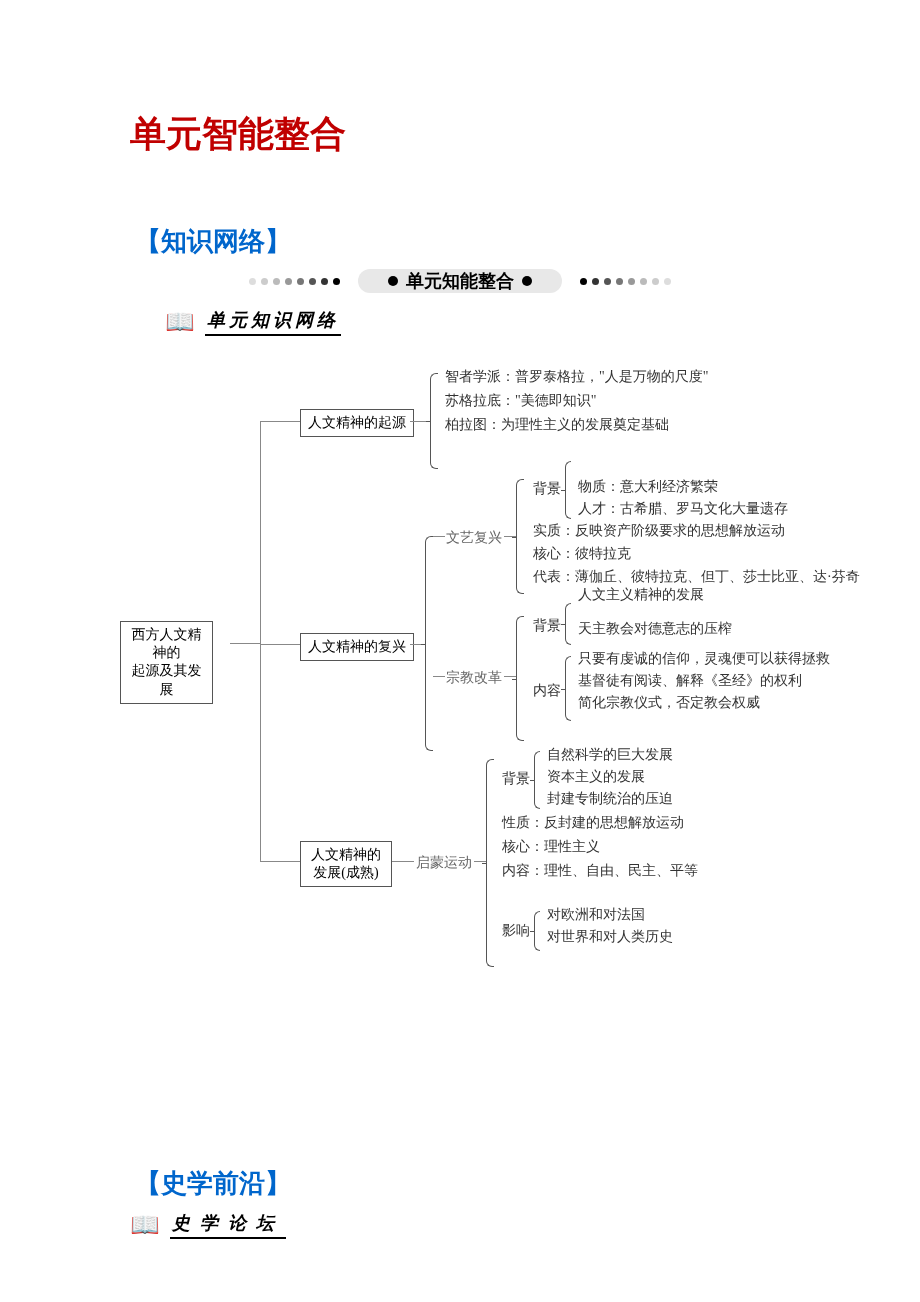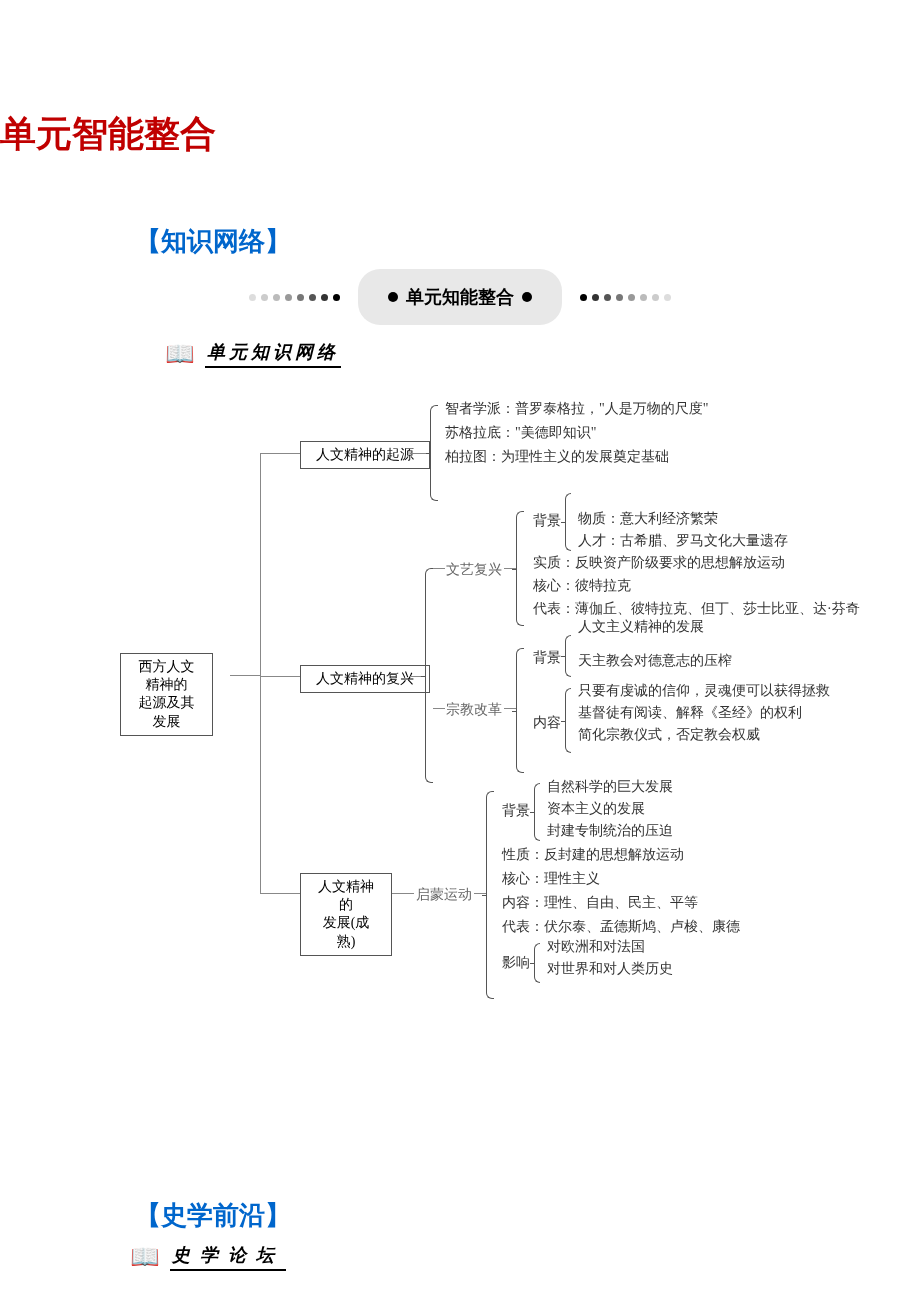--- a/index.html
+++ b/index.html
@@ -6,20 +6,21 @@
   body { 
     background: #fff; 
     font-family: "SimSun", "宋体", serif;
     width: 920px;
     padding: 110px 0 50px 0;
   }
   .page-title {
     color: #c00000;
     font-size: 36px;
     font-weight: bold;
+    margin-left: 130px;
     font-family: Liberation Serif, serif;
   }
   .section-label {
     color: #0066cc;
     font-size: 26px;
     font-weight: bold;
     margin: 65px 0 10px 135px;
     font-family: "SimHei", "黑体", sans-serif;
   }
   .banner-row {
@@ -46,21 +47,21 @@
   .dots.right .dot:nth-child(2){background:#333}
   .dots.right .dot:nth-child(3){background:#555}
   .dots.right .dot:nth-child(4){background:#777}
   .dots.right .dot:nth-child(5){background:#999}
   .dots.right .dot:nth-child(6){background:#bbb}
   .dots.right .dot:nth-child(7){background:#ccc}
   .dots.right .dot:nth-child(8){background:#ddd}
   .banner-pill {
     background: #e8e8e8;
     border-radius: 22px;
-    padding: 16px 30px;
+    padding: 0 30px;
     margin: 0 18px;
     font-size: 18px;
     font-weight: bold;
     font-family: "SimHei", "黑体", sans-serif;
     display:flex; align-items:center; gap:8px;
   }
   .banner-pill .bullet { width:10px;height:10px;border-radius:50%;background:#000; }
   .sub-banner {
     display:flex; align-items:center; gap:10px;
     margin: 5px 0 5px 165px;
@@ -83,21 +84,21 @@
 
   .diagram {
     position: relative;
     margin: 25px 0 0 120px;
     height: 620px;
     font-size: 14px;
   }
   .node {
     position: absolute;
     border: 1px solid #555;
-    padding: 4px 15px;
+    padding: 4px 7px;
     background: #fff;
     line-height: 1.3;
   }
   .root { left: 0; top: 260px; width: 93px; text-align:center; }
   .b1 { left: 180px; top: 48px; }
   .b2 { left: 180px; top: 272px; }
   .b3 { left: 180px; top: 480px; width:92px; text-align:center; }
 
   .line { position:absolute; background:#888; }
   .text { position:absolute; line-height: 1.45; color:#333; }
@@ -218,21 +219,20 @@
 
   <div class="text" style="left:382px;top:408px">背景</div>
   <div class="brace" style="left:414px;top:390px;height:58px;width:6px"></div>
   <div class="text" style="left:427px;top:384px">自然科学的巨大发展</div>
   <div class="text" style="left:427px;top:406px">资本主义的发展</div>
   <div class="text" style="left:427px;top:428px">封建专制统治的压迫</div>
 
   <div class="text" style="left:382px;top:452px">性质：反封建的思想解放运动</div>
   <div class="text" style="left:382px;top:476px">核心：理性主义</div>
   <div class="text" style="left:382px;top:500px">内容：理性、自由、民主、平等</div>
-  <div class="text" style="left:382px;top:524px">代表：伏尔泰、孟德斯鸠、卢梭、康德</div>
 
   <div class="text" style="left:382px;top:560px">影响</div>
   <div class="brace" style="left:414px;top:550px;height:40px;width:6px"></div>
   <div class="text" style="left:427px;top:544px">对欧洲和对法国</div>
   <div class="text" style="left:427px;top:566px">对世界和对人类历史</div>
 
 </div>
 
 <div style="height:120px"></div>
 

